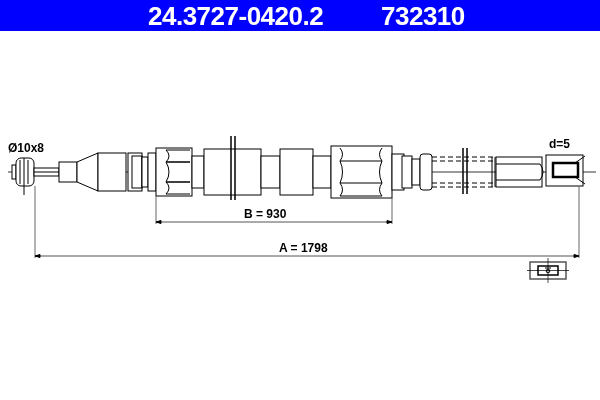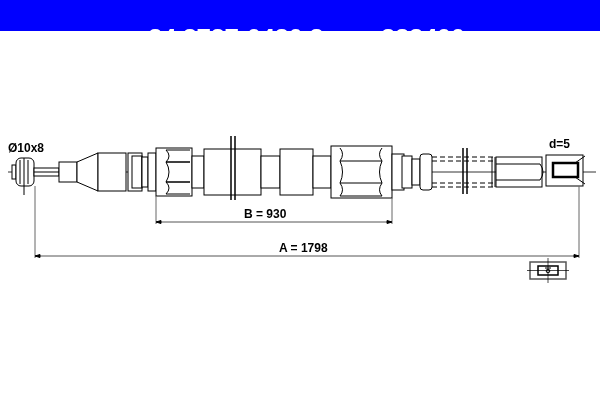--- a/index.html
+++ b/index.html
@@ -1,29 +1,29 @@
 <!DOCTYPE html>
 <html><head>
   <meta charset="utf-8">
   <style>
     html, body { margin: 0; padding: 0; background: #ffffff; }
     body { width: 600px; height: 400px; position: relative; overflow: hidden; font-family: "Liberation Sans", sans-serif; }
     .header { position: absolute; left: 0; top: 0; width: 600px; height: 31px; background: #0000ff; color: #ffffff; }
-    .header .pn { position: absolute; top: 1px; font-size: 26px; font-weight: bold; letter-spacing: -0.5px; line-height: 30px; margin-top: 22px; }
+    .header .pn { position: absolute; top: 1px; font-size: 26px; font-weight: bold; letter-spacing: -0.5px; line-height: 30px; }
     .header .pn1 { left: 148px; }
     .header .pn2 { left: 381px; }
     svg { position: absolute; left: 0; top: 0; }
     .lbl { font-family: "Liberation Sans", sans-serif; font-weight: bold; font-size: 12px; fill: #000; }
   </style>
 </head>
 <body>
 
 <div class="header">
   <span class="pn pn1">24.3727-0420.2</span>
-  <span class="pn pn2">323400</span>
+  <span class="pn pn2">732310</span>
 </div>
 
 <svg width="600" height="400" viewBox="0 0 600 400">
   <g stroke="#000" stroke-width="1" fill="none">
 
     <line x1="8" y1="172" x2="596" y2="172" stroke-width="0.8"></line>
 
     <g>
       <rect x="12" y="165" width="4" height="14" fill="#fff"></rect>
       <rect x="16" y="158" width="18" height="28" rx="5" fill="#fff"></rect>

